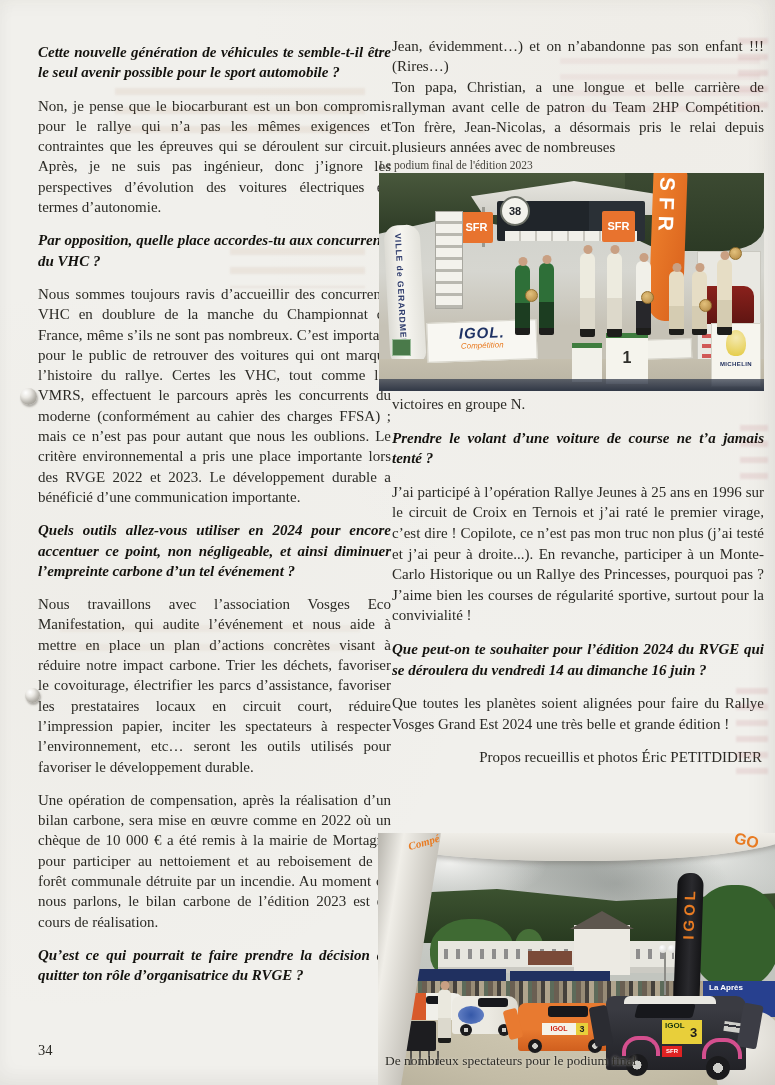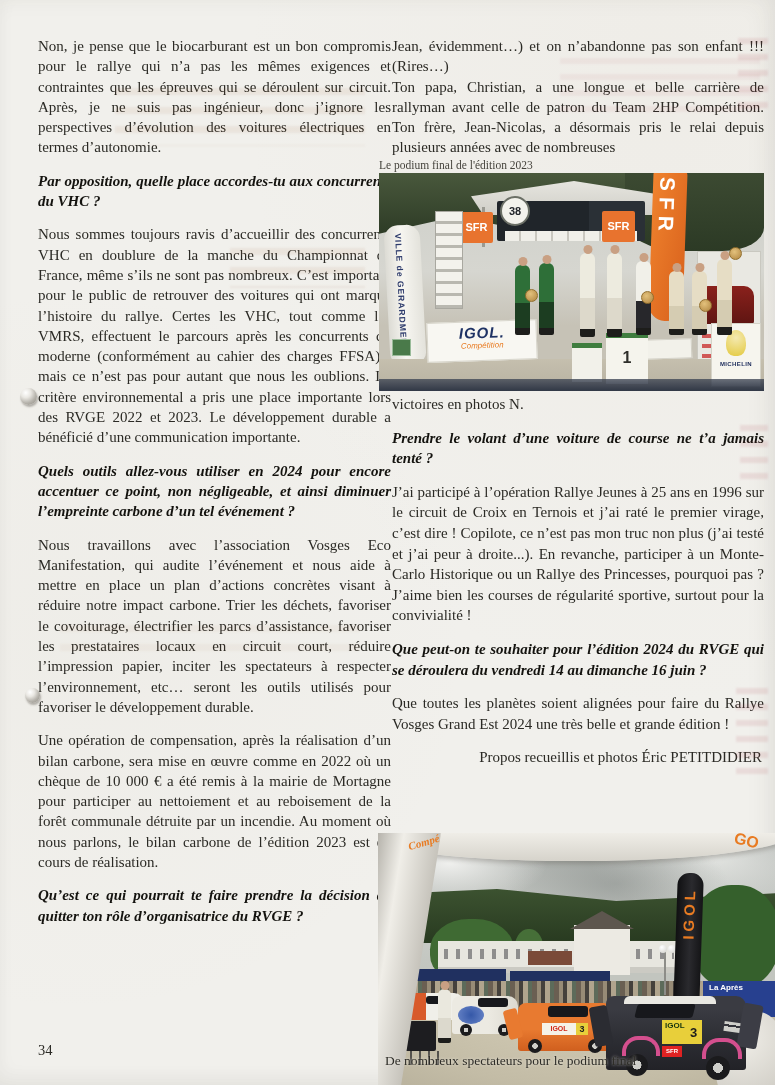--- a/index.html
+++ b/index.html
@@ -135,20 +135,21 @@
 
   <div class="ghost ghost-lines" style="left:115px;top:88px;width:250px;height:58px;"></div>
   <div class="ghost ghost-lines" style="left:230px;top:248px;width:135px;height:40px;"></div>
   <div class="ghost ghost-lines" style="left:60px;top:625px;width:300px;height:34px;opacity:.6;"></div>
   <div class="ghost ghost-red" style="left:738px;top:38px;width:30px;height:70px;"></div>
   <div class="ghost ghost-red" style="left:560px;top:58px;width:200px;height:56px;opacity:.55;"></div>
   <div class="ghost ghost-red" style="left:740px;top:425px;width:28px;height:60px;"></div>
   <div class="ghost ghost-red" style="left:736px;top:688px;width:32px;height:95px;"></div>
 
   <div class="col left-col">
+    <p class="q">Cette nouvelle génération de véhicules te semble-t-il être le seul avenir possible pour le sport automobile ?</p>
     <p>Non, je pense que le biocarburant est un bon compromis pour le rallye qui n’a pas les mêmes exigences et contraintes que les épreuves qui se déroulent sur circuit. Après, je ne suis pas ingénieur, donc j’ignore les perspectives d’évolution des voitures électriques en termes d’autonomie.</p>
     <p class="q">Par opposition, quelle place accordes-tu aux concurrents du VHC ?</p>
     <p>Nous sommes toujours ravis d’accueillir des concurrents VHC en doublure de la manche du Championnat de France, même s’ils ne sont pas nombreux. C’est important pour le public de retrouver des voitures qui ont marqué l’histoire du rallye. Certes les VHC, tout comme les VMRS, effectuent le parcours après les concurrents du moderne (conformément au cahier des charges FFSA) ; mais ce n’est pas pour autant que nous les oublions. Le critère environnemental a pris une place importante lors des RVGE 2022 et 2023. Le développement durable a bénéficié d’une communication importante.</p>
     <p class="q">Quels outils allez-vous utiliser en 2024 pour encore accentuer ce point, non négligeable, et ainsi diminuer l’empreinte carbone d’un tel événement ?</p>
     <p>Nous travaillons avec l’association Vosges Eco Manifestation, qui audite l’événement et nous aide à mettre en place un plan d’actions concrètes visant à réduire notre impact carbone. Trier les déchets, favoriser le covoiturage, électrifier les parcs d’assistance, favoriser les prestataires locaux en circuit court, réduire l’impression papier, inciter les spectateurs à respecter l’environnement, etc… seront les outils utilisés pour favoriser le développement durable.</p>
     <p>Une opération de compensation, après la réalisation d’un bilan carbone, sera mise en œuvre comme en 2022 où un chèque de 10 000 € a été remis à la mairie de Mortagne pour participer au nettoiement et au reboisement de la forêt communale détruite par un incendie. Au moment où nous parlons, le bilan carbone de l’édition 2023 est en cours de réalisation.</p>
     <p class="q">Qu’est ce qui pourrait te faire prendre la décision de quitter ton rôle d’organisatrice du RVGE ?</p>
   </div>
 
   <div class="col right-col-top">
@@ -202,21 +203,21 @@
     <div class="person" style="left:313px;top:98px;height:64px;--s1:#e6ddc5;--s2:#d5ccb2;"></div>
     <div class="person" style="left:338px;top:86px;height:76px;--s1:#e6ddc5;--s2:#d5ccb2;"></div>
     <div class="plate" style="left:146px;top:116px;"></div>
     <div class="plate" style="left:262px;top:118px;"></div>
     <div class="plate" style="left:320px;top:126px;"></div>
     <div class="plate" style="left:350px;top:74px;"></div>
     <div class="p1-shadow"></div>
   </div>
 
   <div class="col right-col-mid">
-    <p>victoires en photos N.</p>
+    <p>victoires en groupe N.</p>
     <p class="q">Prendre le volant d’une voiture de course ne t’a jamais tenté ?</p>
     <p>J’ai participé à l’opération Rallye Jeunes à 25 ans en 1996 sur le circuit de Croix en Ternois et j’ai raté le premier virage, c’est dire ! Copilote, ce n’est pas mon truc non plus (j’ai testé et j’ai peur à droite...). En revanche, participer à un Monte-Carlo Historique ou un Rallye des Princesses, pourquoi pas ? J’aime bien les courses de régularité sportive, surtout pour la convivialité !</p>
     <p class="q">Que peut-on te souhaiter pour l’édition 2024 du RVGE qui se déroulera du vendredi 14 au dimanche 16 juin ?</p>
     <p>Que toutes les planètes soient alignées pour faire du Rallye Vosges Grand Est 2024 une très belle et grande édition !</p>
     <p class="credit">Propos recueillis et photos Éric PETITDIDIER</p>
   </div>
 
   <div class="photo photo2">
     <div class="p2-hill z1"></div>
     <div class="p2-tree z2" style="left:52px;top:86px;width:84px;height:66px;background:#3f6a33;"></div>

